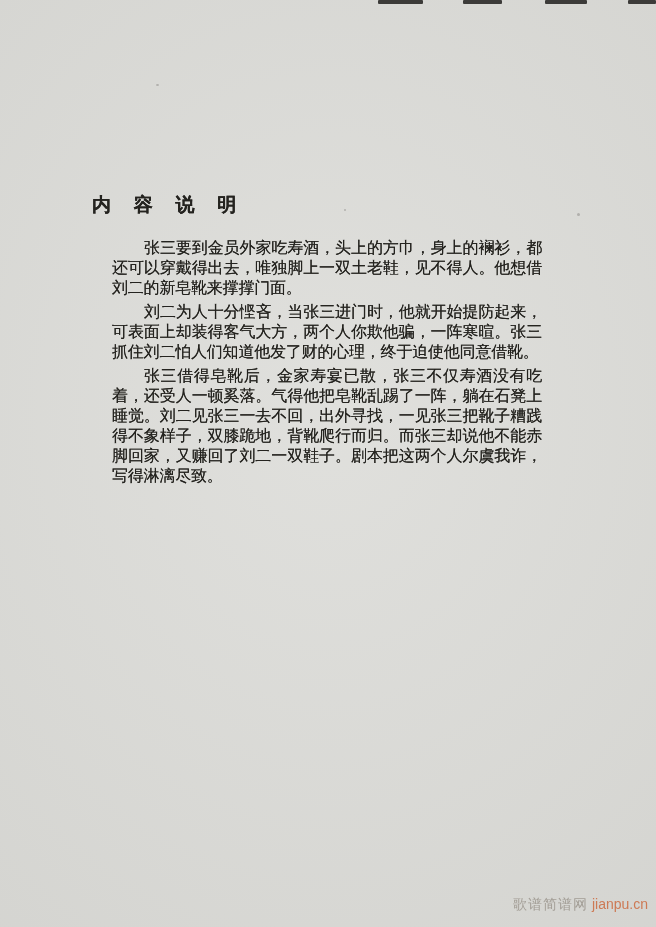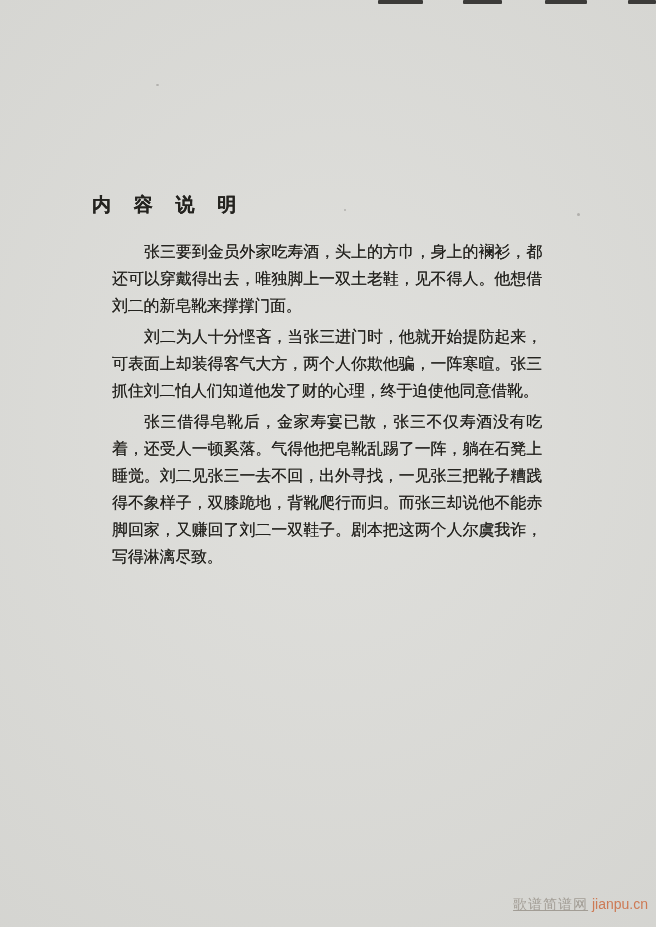--- a/index.html
+++ b/index.html
@@ -53,35 +53,35 @@
     text-shadow:0 0 .6px var(--ink);
   }
   .content{
     position:absolute;
     top:238px;left:112px;width:430px;
     color:var(--ink);
   }
   .content p{
     margin:0 0 4px 0;
     font-size:16px;
-    line-height:27px;
+    line-height:20px;
     text-align:justify;
     text-justify:inter-ideograph;
     text-indent:2em;
     letter-spacing:-0.2px;
     text-shadow:0 0 .5px rgba(36,35,31,.85);
   }
   .watermark{
     position:absolute;
     top:896px;right:8px;
     font-size:14px;
     font-family:"Liberation Sans","DejaVu Sans",sans-serif;
     white-space:nowrap;
   }
-  .wm-site{color:var(--wm-site);letter-spacing:1px;text-decoration:underline;}
+  .wm-site{color:var(--wm-site);letter-spacing:1px;}
   .wm-url{color:var(--wm-url);}
 </style>
 </head>
 <body>
 
 <div class="page">
 
   <div class="top-dash dash-1"></div>
   <div class="top-dash dash-2"></div>
   <div class="top-dash dash-3"></div>

